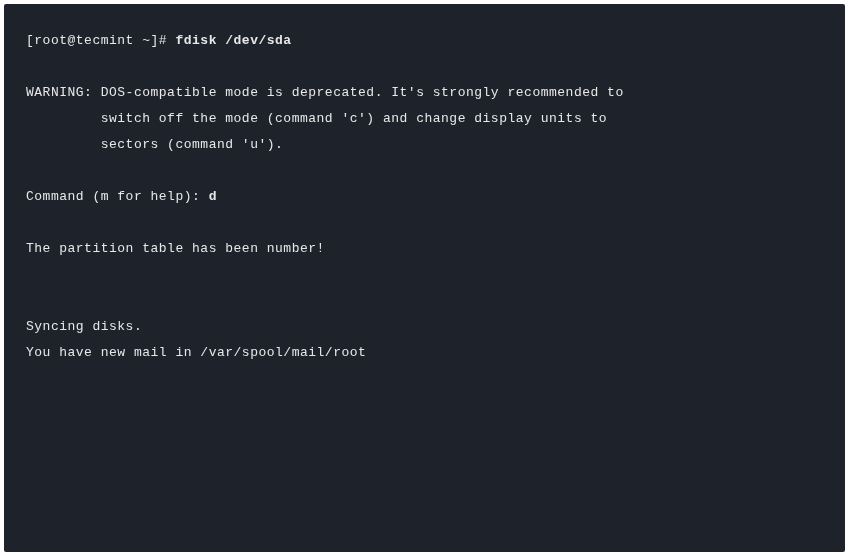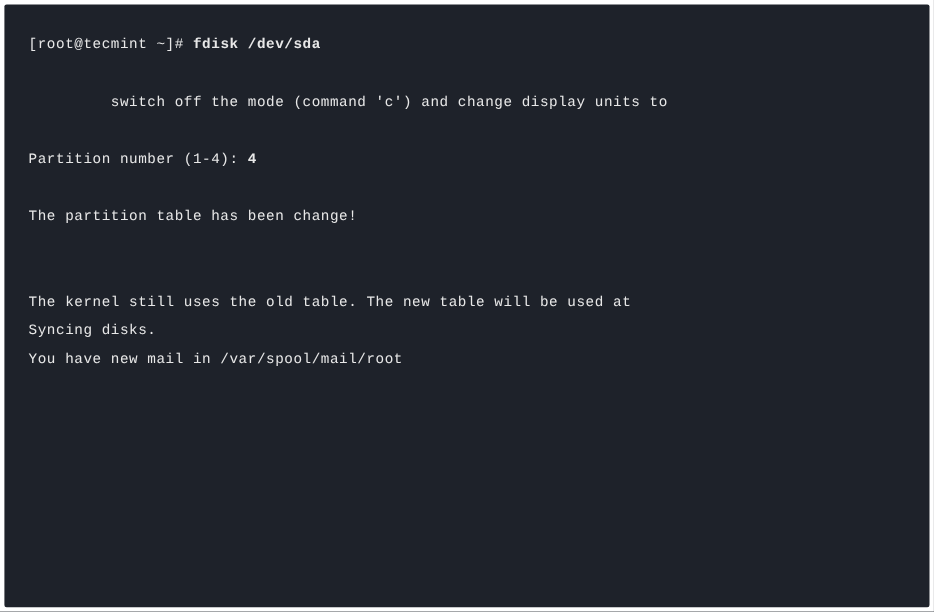--- a/index.html
+++ b/index.html
@@ -28,23 +28,24 @@
     .bold {
       font-weight: bold;
     }
   </style>
 </head>
 <body>
 
 <div class="terminal">
   <div class="line"><span>[root@tecmint ~]# </span><span class="bold">fdisk /dev/sda</span></div>
   <div class="line"> </div>
+  <div class="line">WARNING: DOS-compatible mode is deprecated. It's strongly recommended to</div>
   <div class="line">         switch off the mode (command 'c') and change display units to</div>
+  <div class="line">         sectors (command 'u').</div>
   <div class="line"> </div>
-  <div class="line"><span>Partition number (1-4): </span><span class="bold">4</span></div>
+  <div class="line"><span>Command (m for help): </span><span class="bold">d</span></div>
   <div class="line"> </div>
-  <div class="line">The partition table has been change!</div>
+  <div class="line">The partition table has been number!</div>
   <div class="line"> </div>
   <div class="line"> </div>
-  <div class="line">The kernel still uses the old table. The new table will be used at</div>
   <div class="line">Syncing disks.</div>
   <div class="line">You have new mail in /var/spool/mail/root</div>
 </div>
 
 </body></html>

